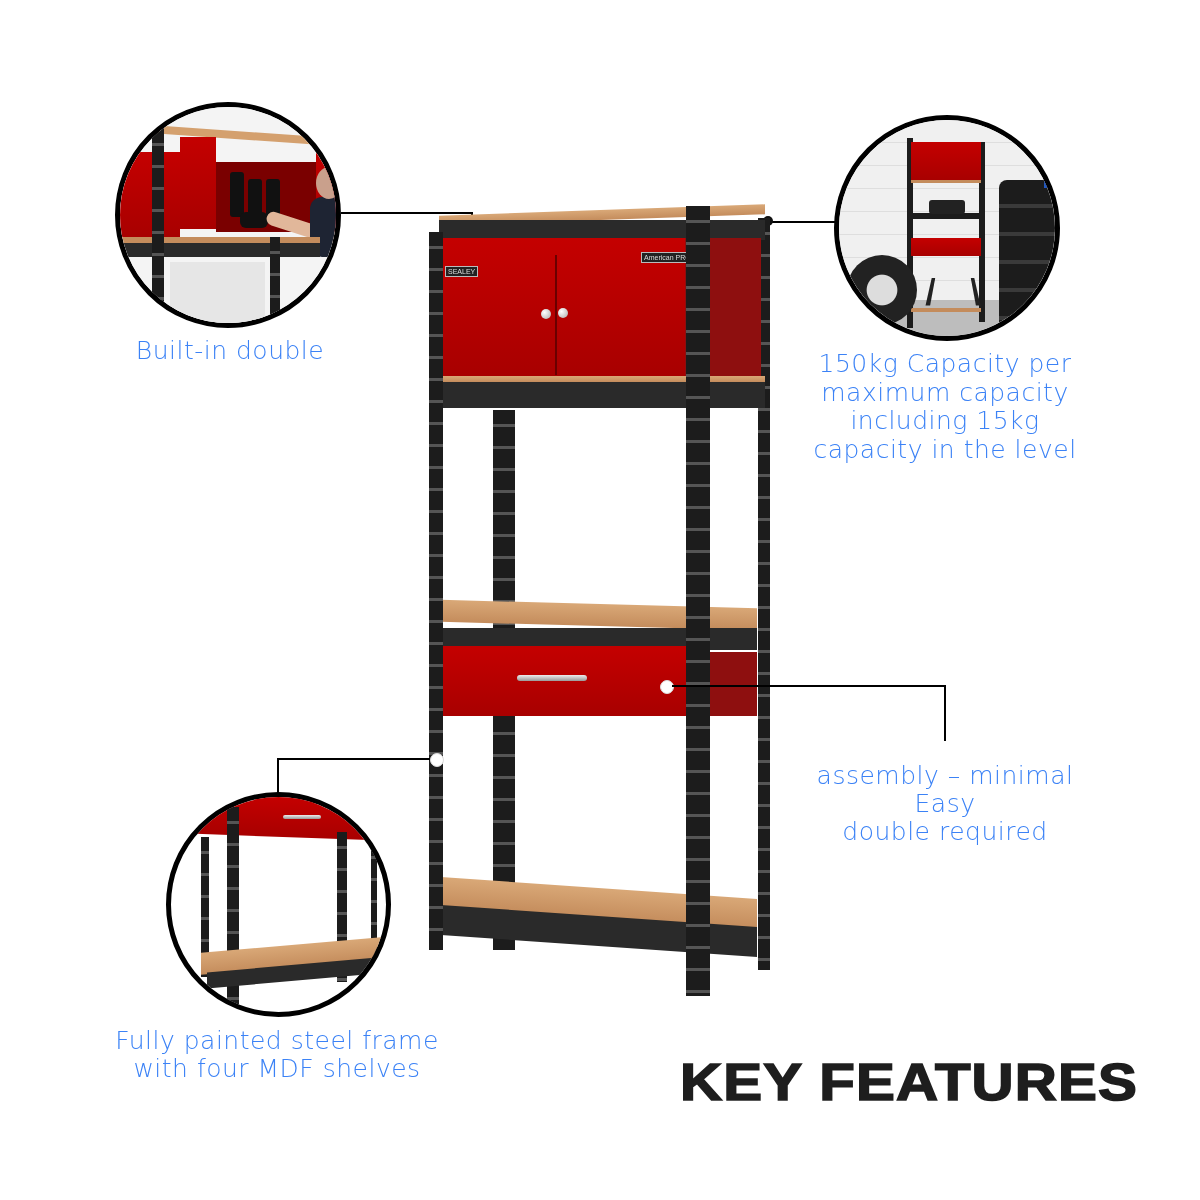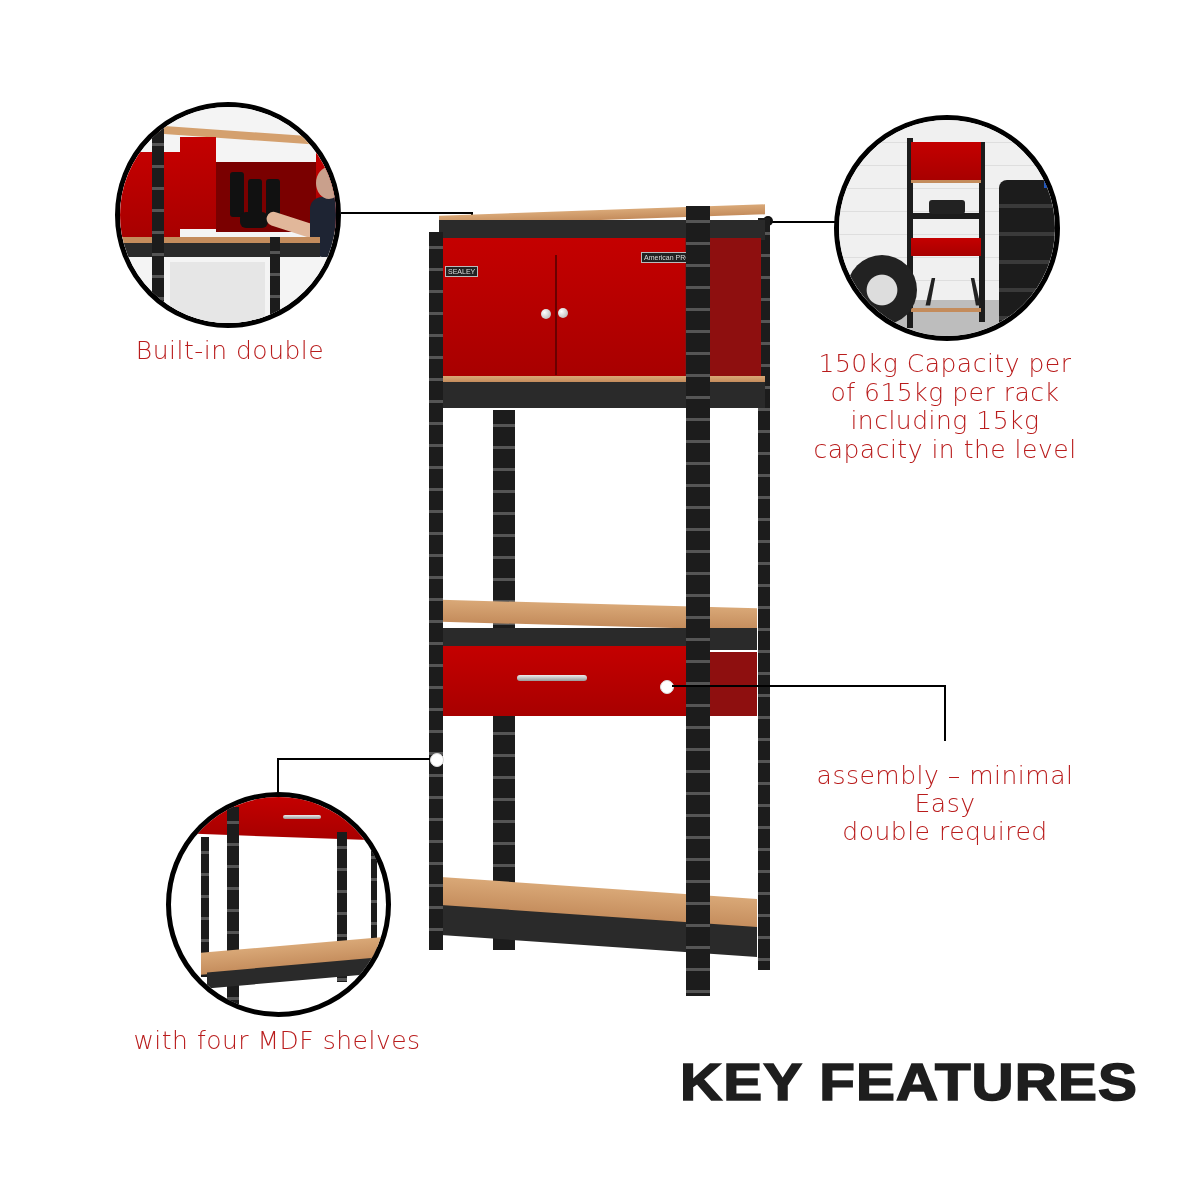--- a/index.html
+++ b/index.html
@@ -1,18 +1,18 @@
 <!DOCTYPE html>
 <html><head>
 <meta charset="utf-8">
 <style>
   html,body{margin:0;padding:0;background:#ffffff;}
   body{width:1200px;height:1200px;position:relative;overflow:hidden;font-family:"DejaVu Sans","Liberation Sans",sans-serif;color:#222;}
   .abs{position:absolute;}
-  .caption{position:absolute;text-align:center;font-size:25px;line-height:28px;color:#b91c1c;letter-spacing:0.5px;font-weight:300;}
+  .caption{position:absolute;text-align:center;font-size:25px;line-height:28px;color:#3b82f6;letter-spacing:0.5px;font-weight:300;}
   .title{position:absolute;left:680px;top:1052px;font-family:"Liberation Sans",sans-serif;font-weight:900;font-size:52px;letter-spacing:1px;color:#1e1e1e;transform:scaleX(1.12);transform-origin:left;-webkit-text-stroke:1.6px #1e1e1e;}
   .circle{position:absolute;border:5px solid #000;border-radius:50%;overflow:hidden;background:#f1f1f1;box-sizing:border-box;}
   .line{position:absolute;background:#000;}
   .dot{position:absolute;width:12px;height:12px;border-radius:50%;background:#fff;border:1px solid #ddd;}
   .post{position:absolute;background:#1c1c1c;}
   .post.hole{background-image:repeating-linear-gradient(180deg,#1c1c1c 0 14px,#555 14px 17px,#1c1c1c 17px 22px);}
   .shelf-top{position:absolute;background:linear-gradient(180deg,#d9a877,#c48c5c);}
   .beam{position:absolute;background:#2a2a2a;}
   .red{position:absolute;background:linear-gradient(180deg,#c40000,#a80000);}
   .red-side{position:absolute;background:#8e0f0f;}
@@ -67,21 +67,21 @@
   <div class="abs" style="left:8px;top:135px;width:70px;height:70px;border-radius:50%;background:radial-gradient(circle,#ddd 0 30%,#222 32% 100%);"></div>
   <div class="abs" style="left:160px;top:60px;width:58px;height:150px;background:repeating-linear-gradient(180deg,#1c1c1c 0 24px,#3a3a3a 24px 28px);border-radius:8px;"></div>
   <div class="abs" style="left:205px;top:48px;width:14px;height:20px;background:#2258c0;"></div>
 </div>
 
 <div class="line" style="left:768px;top:221px;width:68px;height:2px;"></div>
 <div class="abs" style="left:763px;top:216px;width:10px;height:10px;border-radius:50%;background:#111;"></div>
 
 <div class="caption" style="left:780px;top:350px;width:330px;line-height:28.5px;">
   <div>150kg Capacity per</div>
-  <div>of 615kg per rack</div>
+  <div>maximum capacity</div>
   <div>including 15kg</div>
   <div>capacity in the level</div>
 </div>
 
 <div class="abs" style="left:425px;top:200px;width:350px;height:800px;">
 
   <div class="post hole" style="left:68px;top:210px;width:22px;height:540px;"></div>
   <div class="post hole" style="left:333px;top:18px;width:12px;height:752px;"></div>
 
   <div class="shelf-top" style="left:14px;top:10px;width:326px;height:10px;transform:skewY(-2deg);"></div>
@@ -128,16 +128,17 @@
   <div class="handle" style="left:112px;top:18px;width:38px;height:4px;"></div>
   <div class="post hole" style="left:30px;top:40px;width:8px;height:140px;"></div>
   <div class="post hole" style="left:56px;top:10px;width:12px;height:200px;"></div>
   <div class="post hole" style="left:166px;top:35px;width:10px;height:150px;"></div>
   <div class="post hole" style="left:200px;top:45px;width:6px;height:135px;"></div>
   <div class="shelf-top" style="left:30px;top:148px;width:180px;height:22px;transform:skewY(-5deg);"></div>
   <div class="beam" style="left:36px;top:168px;width:170px;height:16px;transform:skewY(-5deg);"></div>
 </div>
 
 <div class="caption" style="left:92px;top:1027px;width:370px;">
+  <div>Fully painted steel frame</div>
   <div>with four MDF shelves</div>
 </div>
 
 <div class="title">KEY FEATURES</div>
 
 </body></html>

